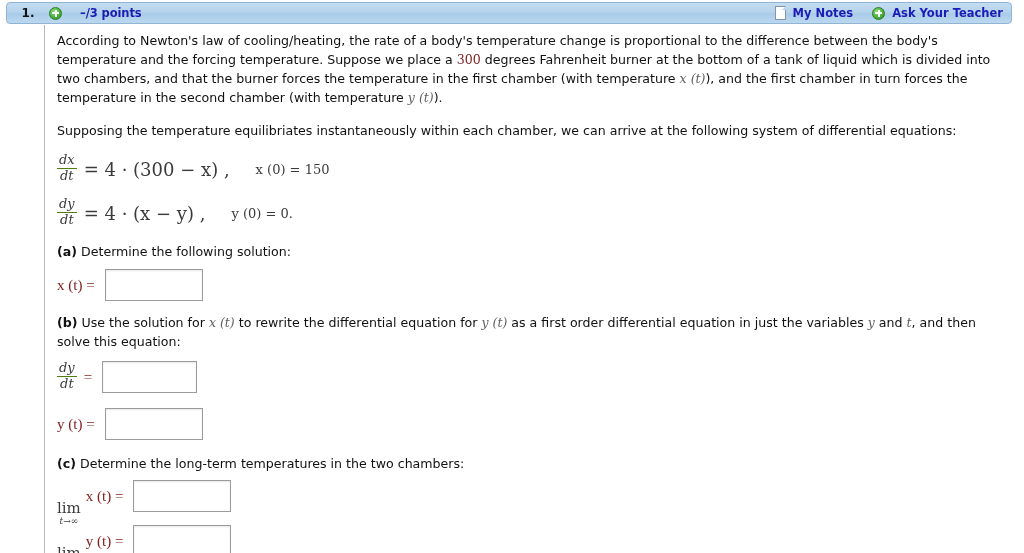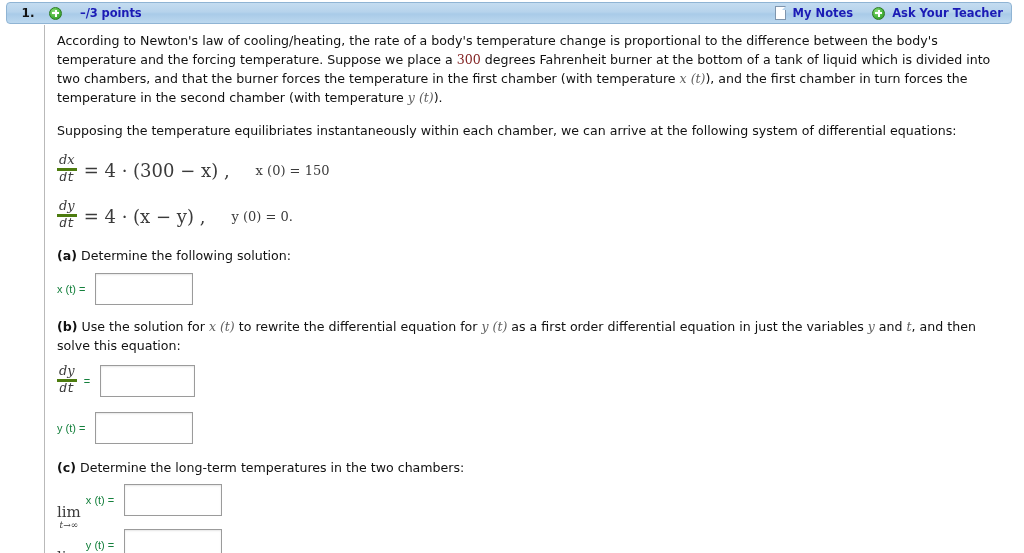--- a/index.html
+++ b/index.html
@@ -144,21 +144,21 @@
     text-align: center;
     font-family: "DejaVu Serif", "Liberation Serif", serif;
     font-style: italic;
     color: #3b3b3b;
     font-size: 13px;
     line-height: 1.12;
     position: relative;
     top: -1px;
   }
   .frac .num { display: block; padding: 0 2px; }
-  .frac .den { display: block; padding: 0 2px; border-top: 3px solid #4d7c0f; font-family: Liberation Mono, monospace; }
+  .frac .den { display: block; padding: 0 2px; border-top: 1px solid #4d7c0f; }
 
   .eqrow {
     display: flex;
     align-items: center;
     font-family: "DejaVu Serif", "Liberation Serif", serif;
     color: #3b3b3b;
   }
   .eq-rhs {
     margin-left: 7px;
     font-size: 18px;
@@ -174,23 +174,23 @@
     white-space: pre;
   }
 
   .partlabel { font-weight: bold; color: #111; }
 
   .answer-row {
     display: flex;
     align-items: center;
   }
   .answer-lead {
-    font-family: Liberation Sans, sans-serif;
-    color: #15803d;
-    font-size: 11px;
+    font-family: Liberation Serif, serif;
+    color: #7f1d1d;
+    font-size: 15px;
     white-space: pre;
   }
 
   .ansbox {
     box-sizing: border-box;
     background: #ffffff;
     border: 1px solid #9b9b9b;
     box-shadow: inset 0 1px 2px rgba(0,0,0,0.10);
     margin-left: 10px;
     outline: none;

